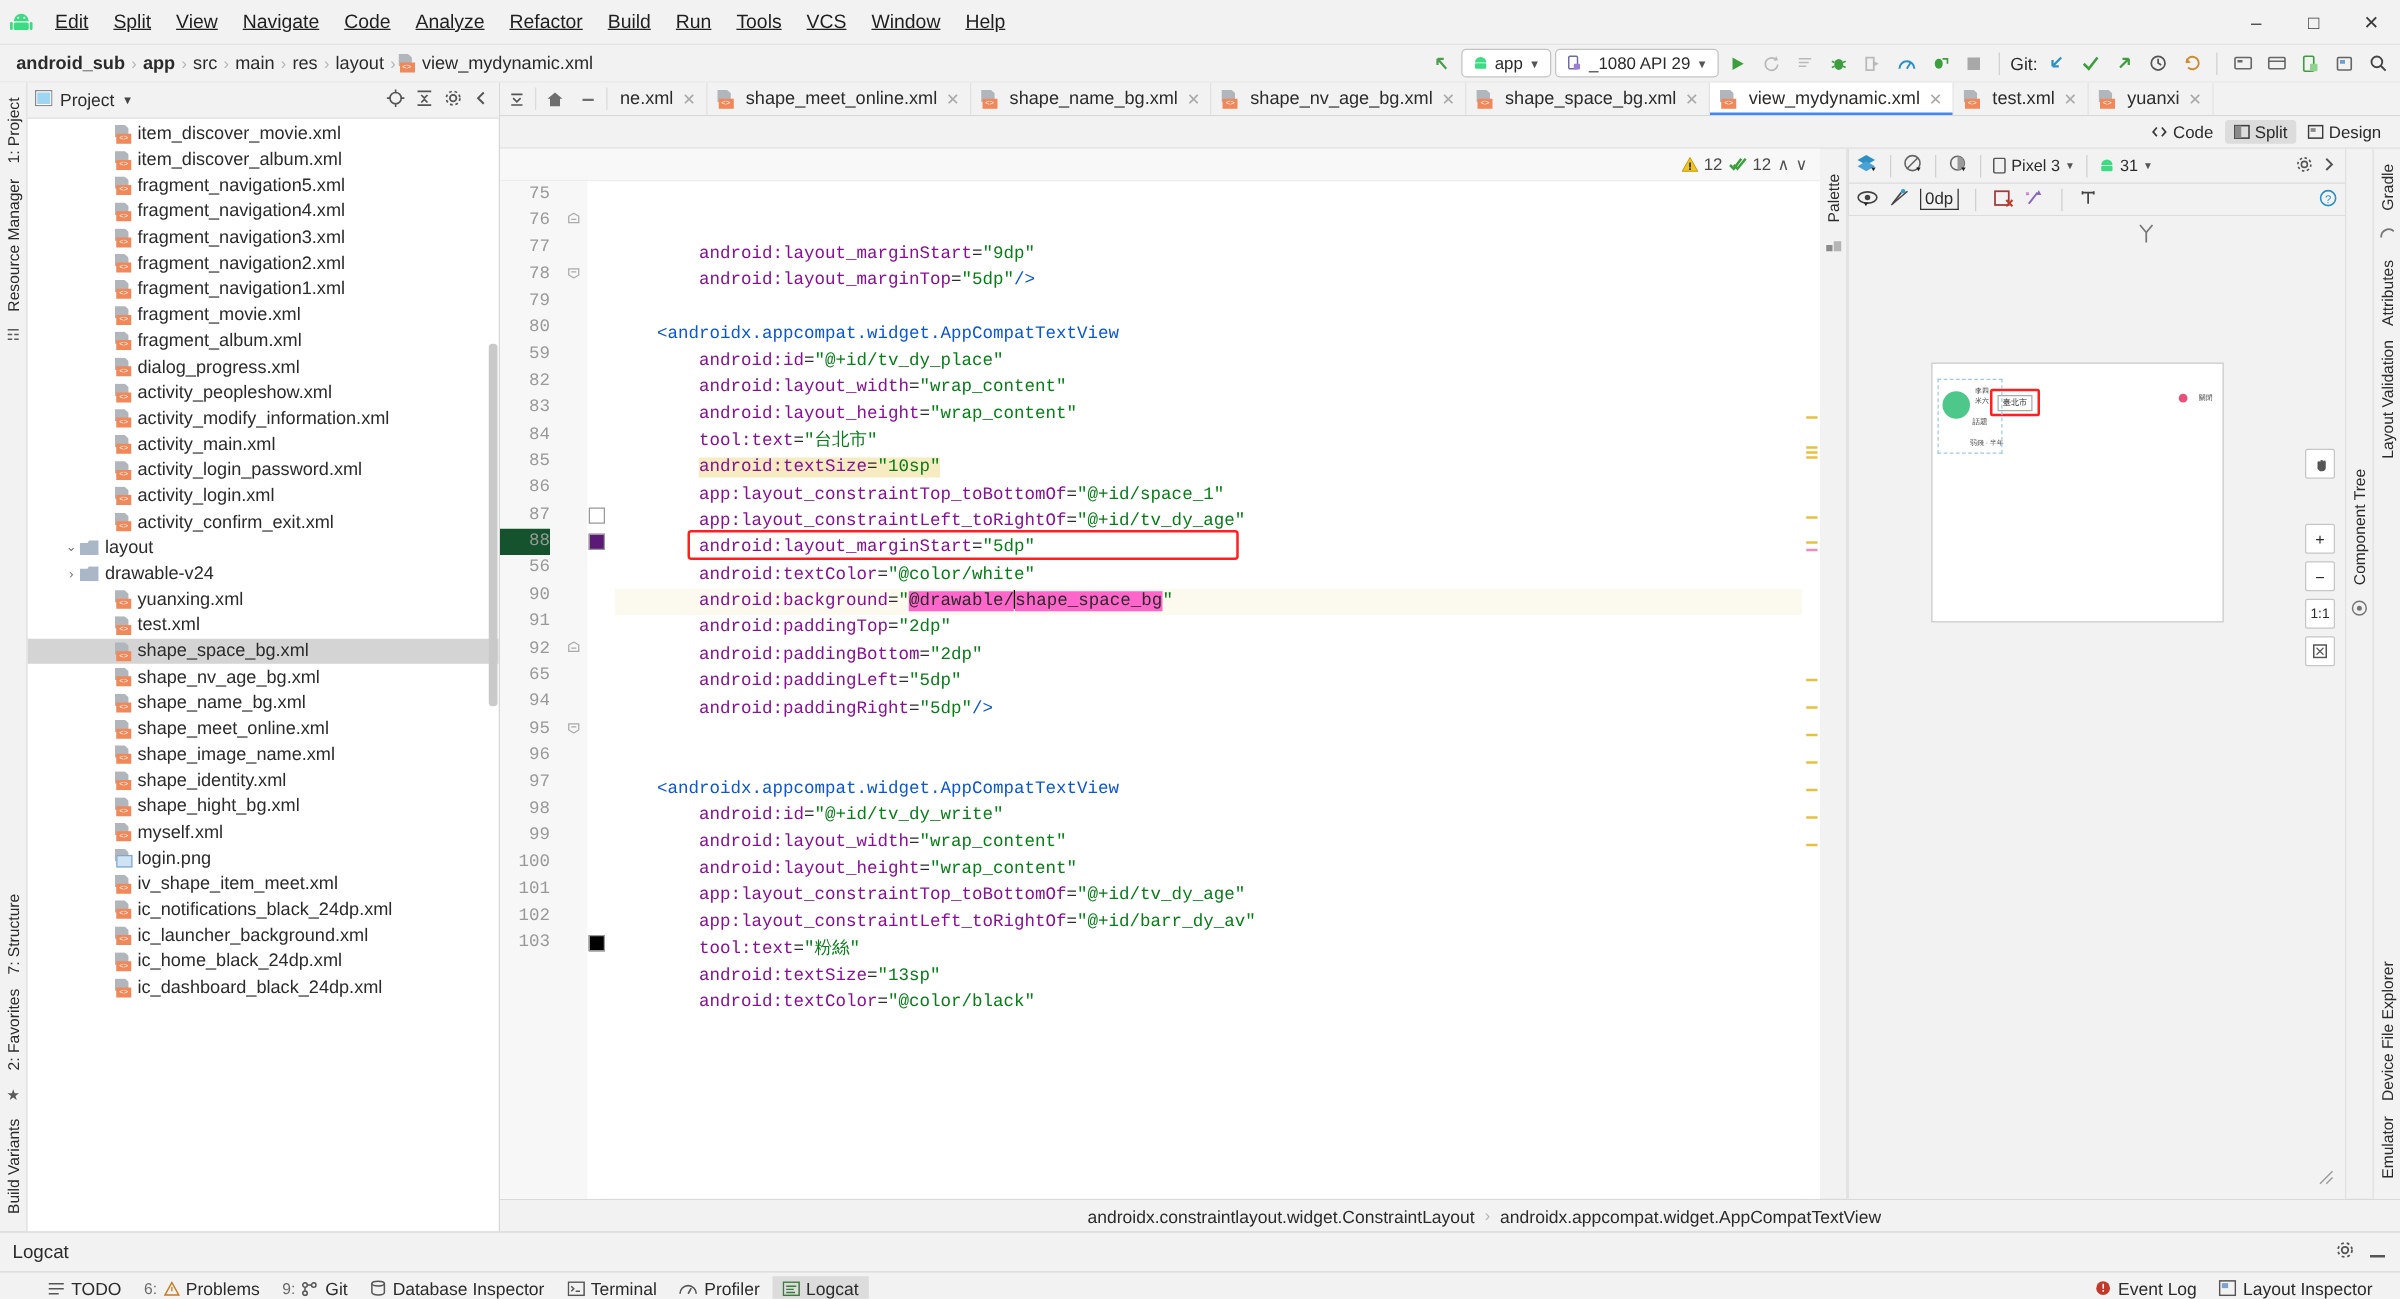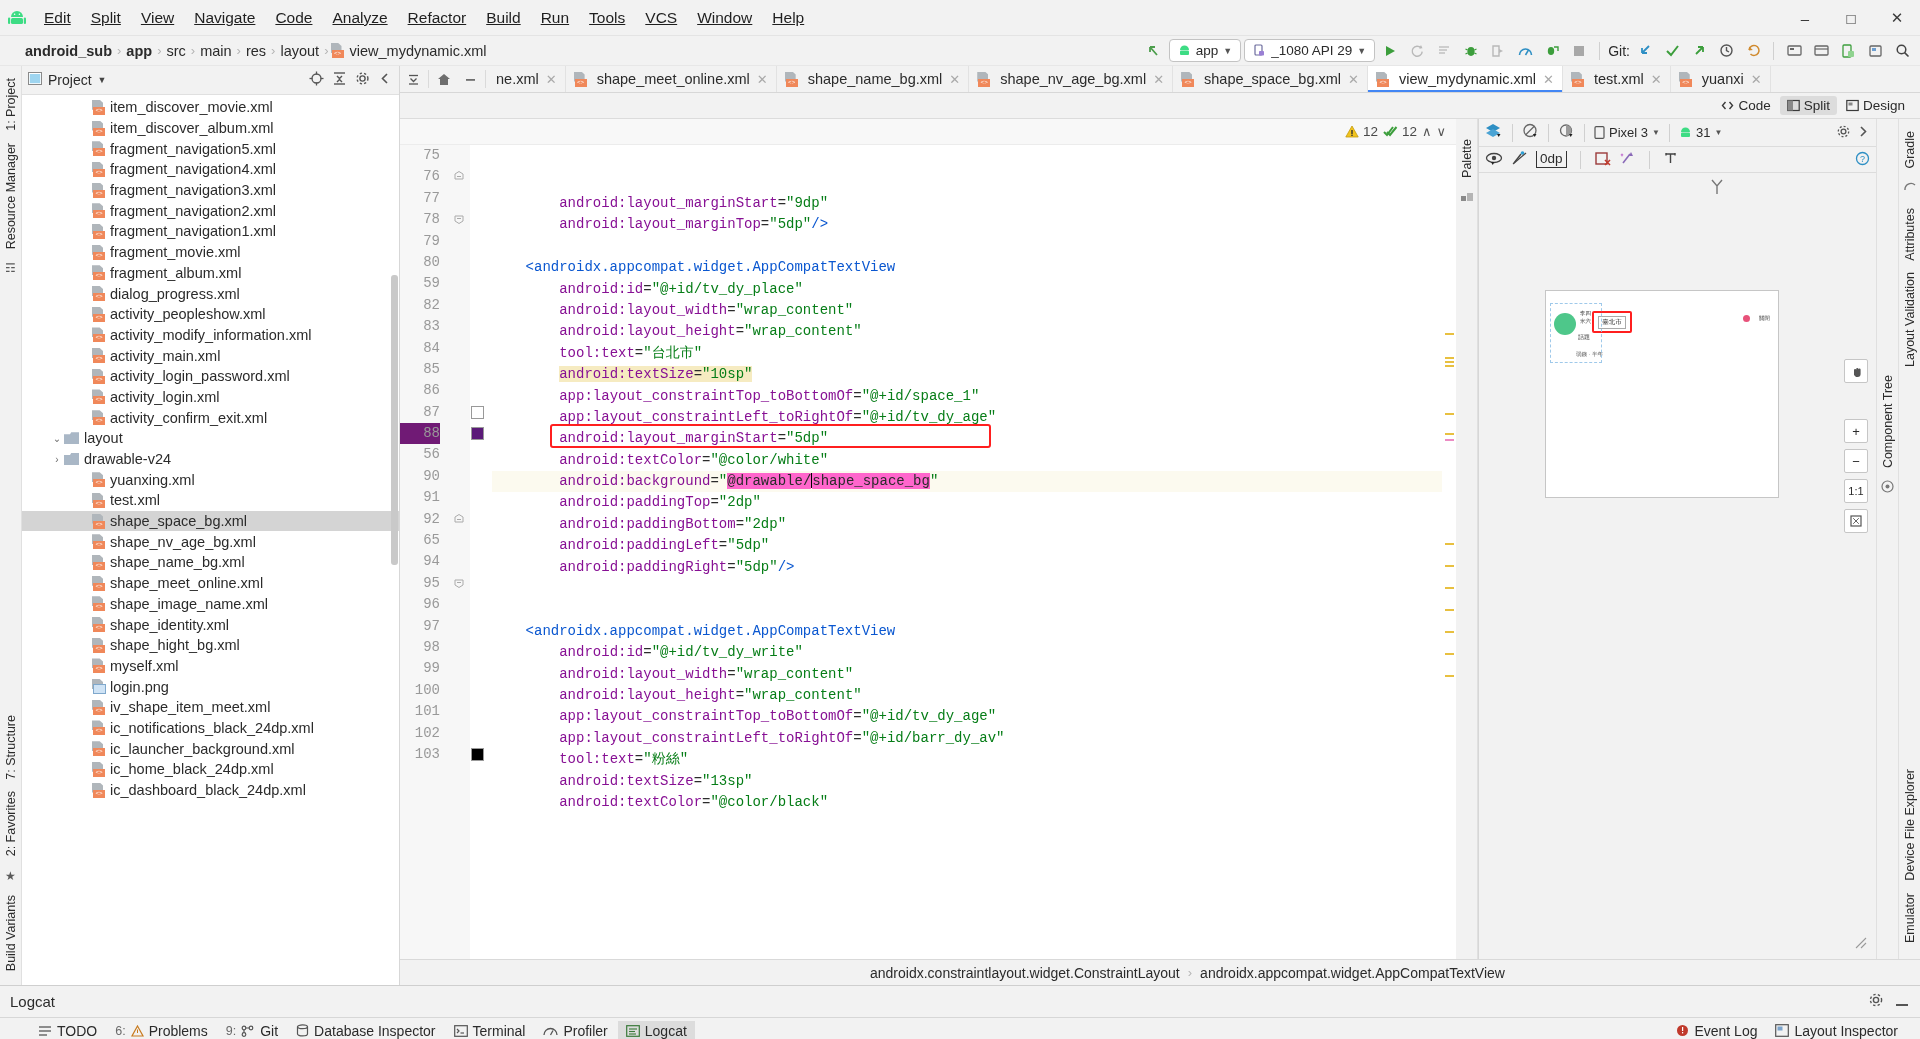--- a/index.html
+++ b/index.html
@@ -28,21 +28,21 @@
   #win-title {
     position:absolute; left:0; right:0; text-align:center;
     font-size:14.5px; color:#8c8c8c; pointer-events:none;
   }
   #win-controls { position:absolute; right:0; top:0; display:flex; height:36px; }
   .wc { width:46px; display:flex; align-items:center; justify-content:center; font-size:15px; color:#3a3a3a; }
 
   
   #navbar {
     height:30px; display:flex; align-items:center; background:#f2f2f2;
-    padding-left:22px; position:relative; border-bottom:1px solid #e7e7e7;
+    padding-left:10px; position:relative; border-bottom:1px solid #e7e7e7;
   }
   .crumb { font-size:14.5px; color:#2b2b2b; padding:0 3px; }
   .crumb.bold { font-weight:bold; }
   .crumb-sep { color:#b5b5b5; font-size:13px; padding:0 2px; }
   .xmlicon {
     display:inline-block; width:13px; height:15px; position:relative;
     vertical-align:-3px; margin-right:3px;
   }
   .xmlicon:before{
     content:""; position:absolute; left:0; top:0; width:11px; height:10px;
@@ -894,21 +894,21 @@
               <div class="cl">78</div>
               <div class="cl">79</div>
               <div class="cl">80</div>
               <div class="cl">59</div>
               <div class="cl">82</div>
               <div class="cl">83</div>
               <div class="cl">84</div>
               <div class="cl">85</div>
               <div class="cl">86</div>
               <div class="cl">87</div>
-              <div class="cl" style="background: #701a75;">88</div>
+              <div class="cl" style="background: #14532d;">88</div>
               <div class="cl">56</div>
               <div class="cl">90</div>
               <div class="cl">91</div>
               <div class="cl">92</div>
               <div class="cl">65</div>
               <div class="cl">94</div>
               <div class="cl">95</div>
               <div class="cl">96</div>
               <div class="cl">97</div>
               <div class="cl">98</div>

